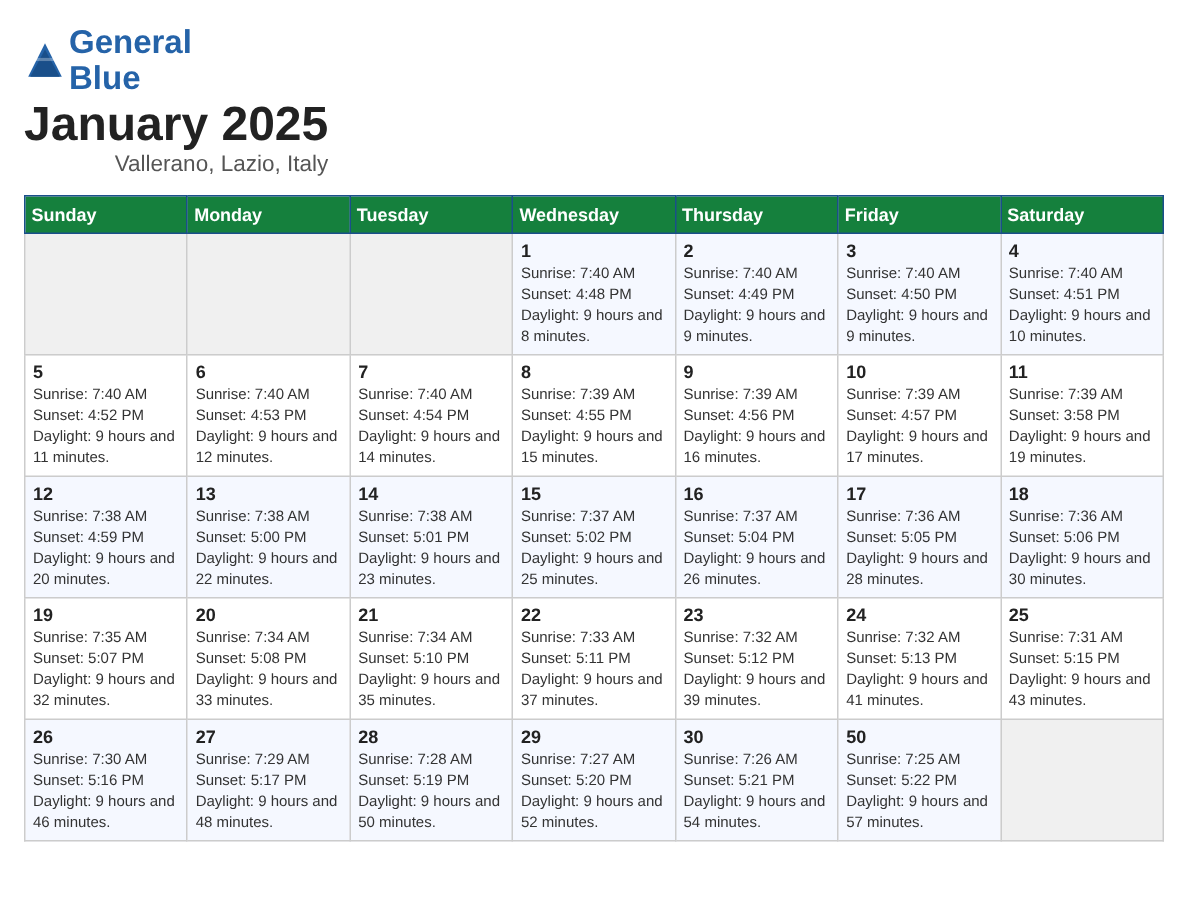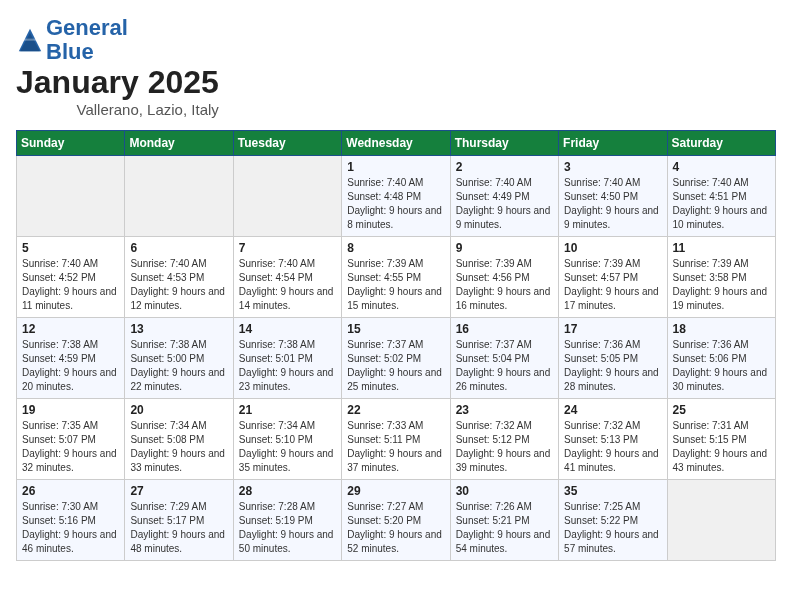--- a/index.html
+++ b/index.html
@@ -346,21 +346,21 @@
 and 52 minutes.</div>
           </td>
           <td>
             <span class="day-num">30</span>
             <div class="day-info">Sunrise: 7:26 AM
 Sunset: 5:21 PM
 Daylight: 9 hours
 and 54 minutes.</div>
           </td>
           <td>
-            <span class="day-num">35</span>
+            <span class="day-num">50</span>
             <div class="day-info">Sunrise: 7:25 AM
 Sunset: 5:22 PM
 Daylight: 9 hours
 and 57 minutes.</div>
           </td>
           <td class="empty"></td>
         </tr>
       </tbody>
   </table>
 </div>

